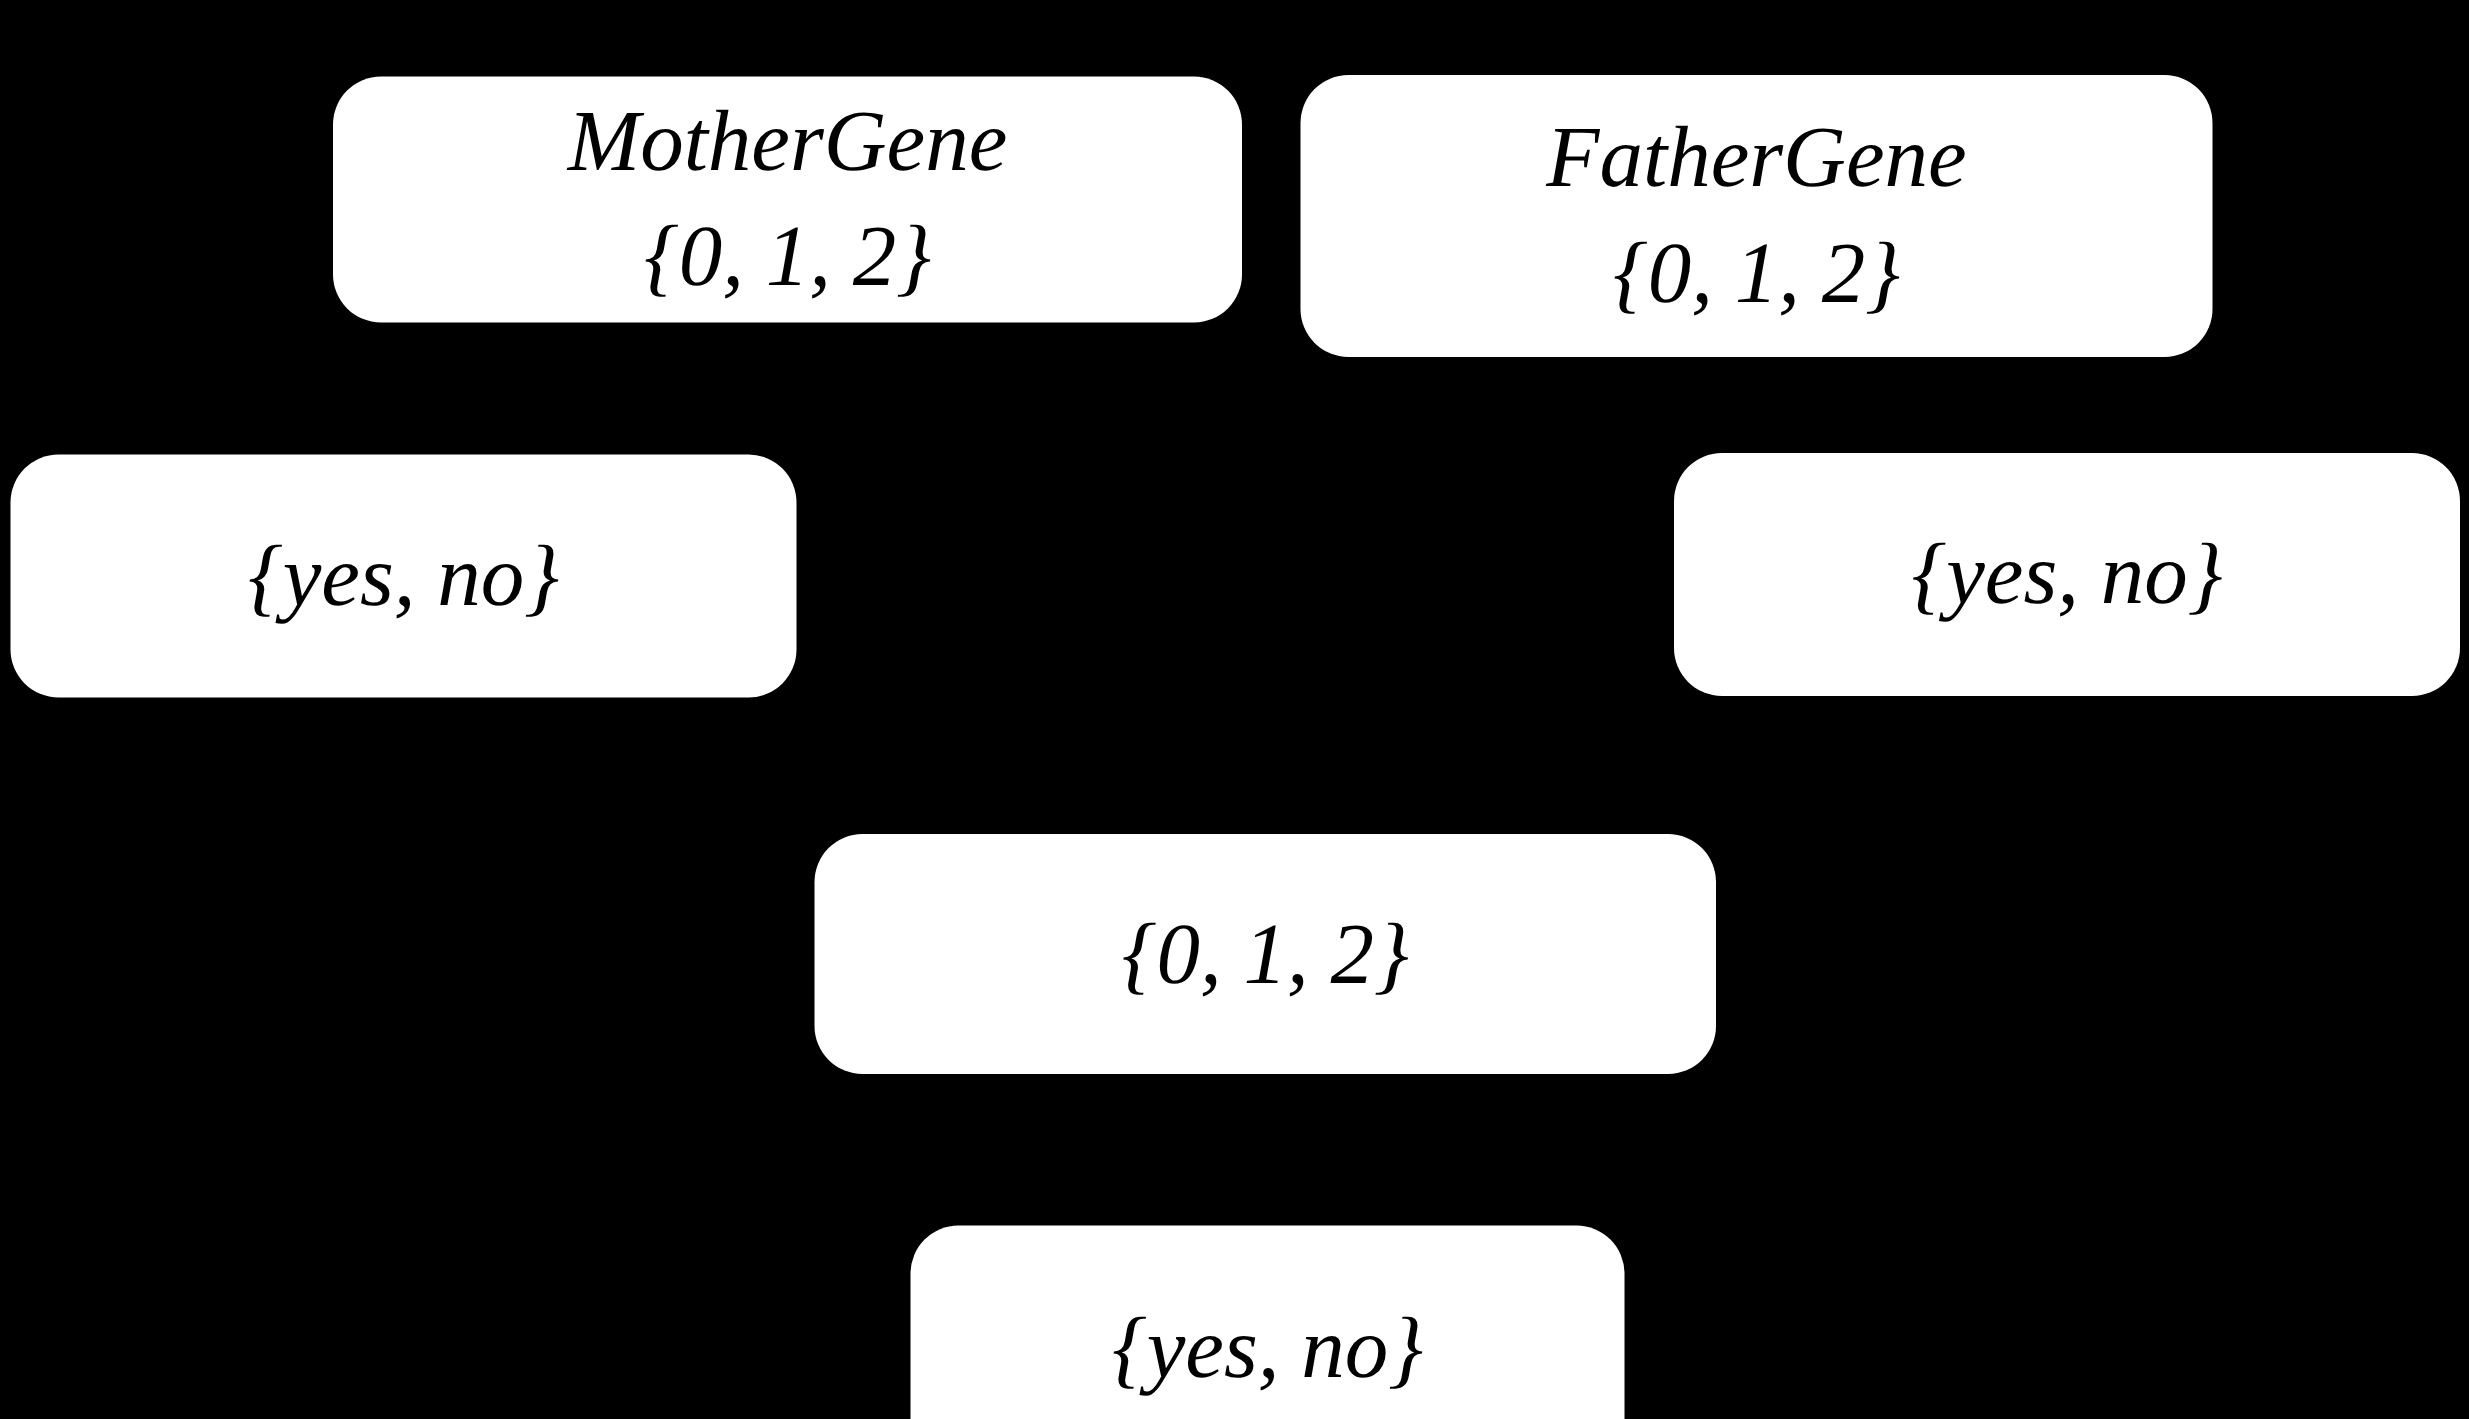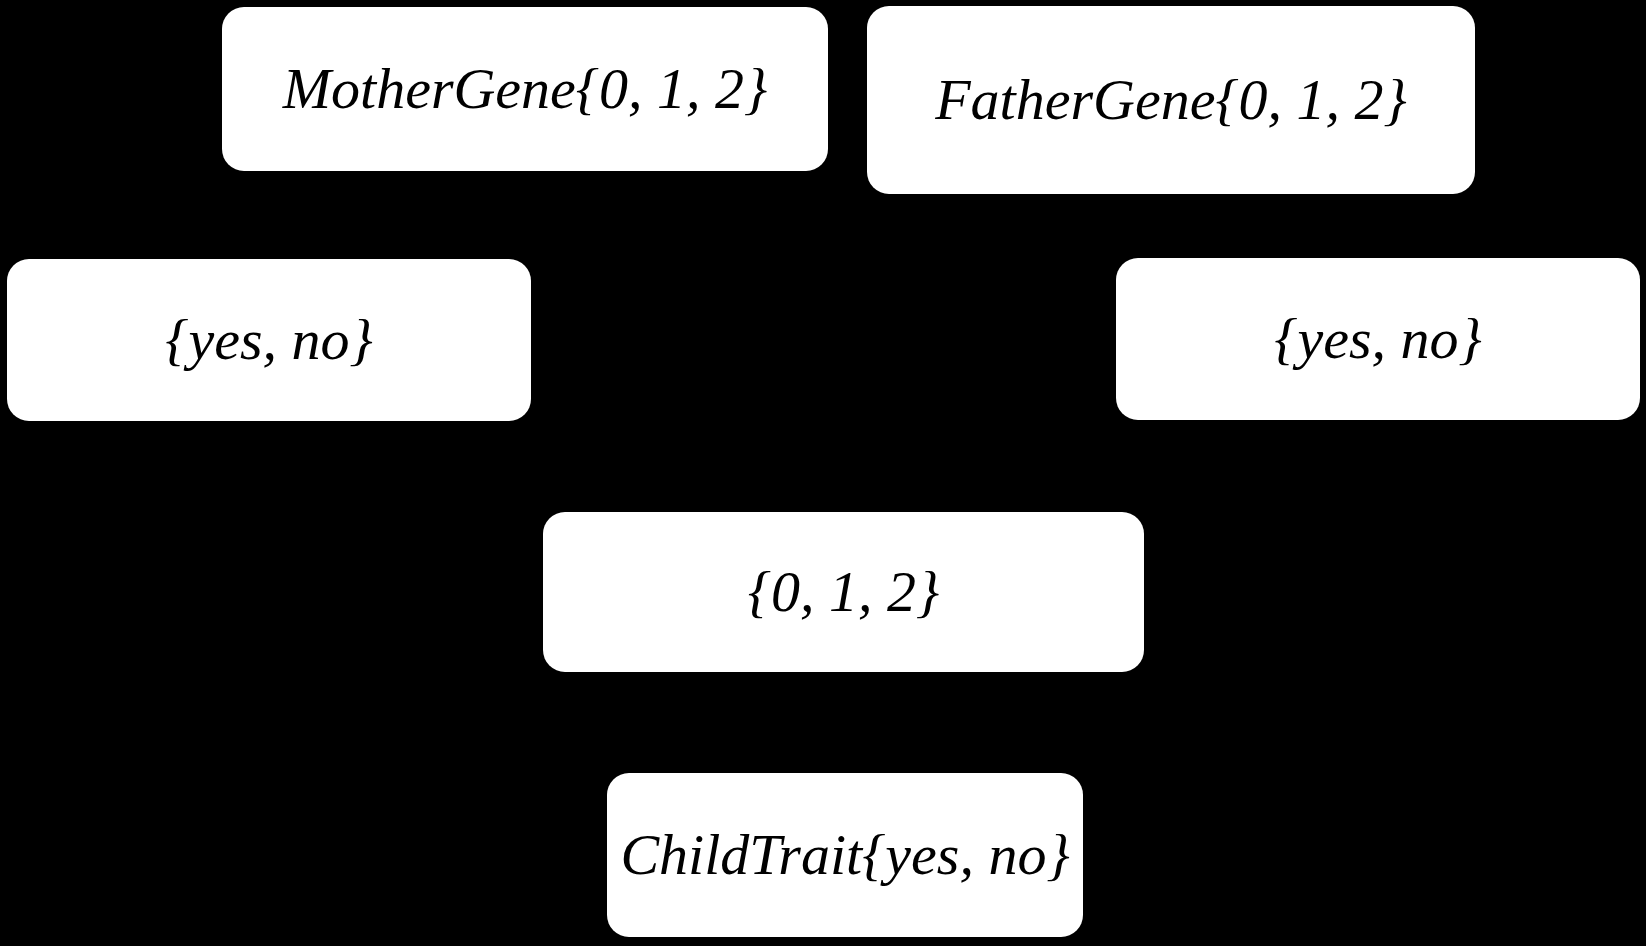--- a/index.html
+++ b/index.html
@@ -12,29 +12,30 @@
     width: 1646px;
     height: 946px;
     background: #000000;
     overflow: hidden;
     font-family: "Liberation Serif", "DejaVu Serif", serif;
   }
   .node {
     position: absolute;
     background: #ffffff;
     color: #000000;
-    border-radius: 22px;
+    border-radius: 32px;
     display: flex;
-    flex-direction: row;
+    flex-direction: column;
     align-items: center;
     justify-content: center;
     text-align: center;
     font-style: italic;
     font-size: 58px;
     line-height: 1.32;
+    margin-top: 44px;
   }
   .node .node-title,
   .node .node-domain {
     display: block;
     white-space: nowrap;
   }
   
   .node-mother-gene  { left: 222px;  top: 7px;   width: 606px; height: 164px; }
   .node-father-gene  { left: 867px;  top: 6px;   width: 608px; height: 188px; }
   .node-mother-trait { left: 7px;    top: 259px; width: 524px; height: 162px; }
@@ -63,17 +64,16 @@
 
   <div class="node node-father-trait">
     <span class="node-domain">{yes, no}</span>
   </div>
 
   <div class="node node-child-gene">
     <span class="node-domain">{0, 1, 2}</span>
   </div>
 
   <div class="node node-child-trait">
-    <span class="node-title">ChildTrait</span>
     <span class="node-domain">{yes, no}</span>
   </div>
 
 </div>
 
 </body></html>

